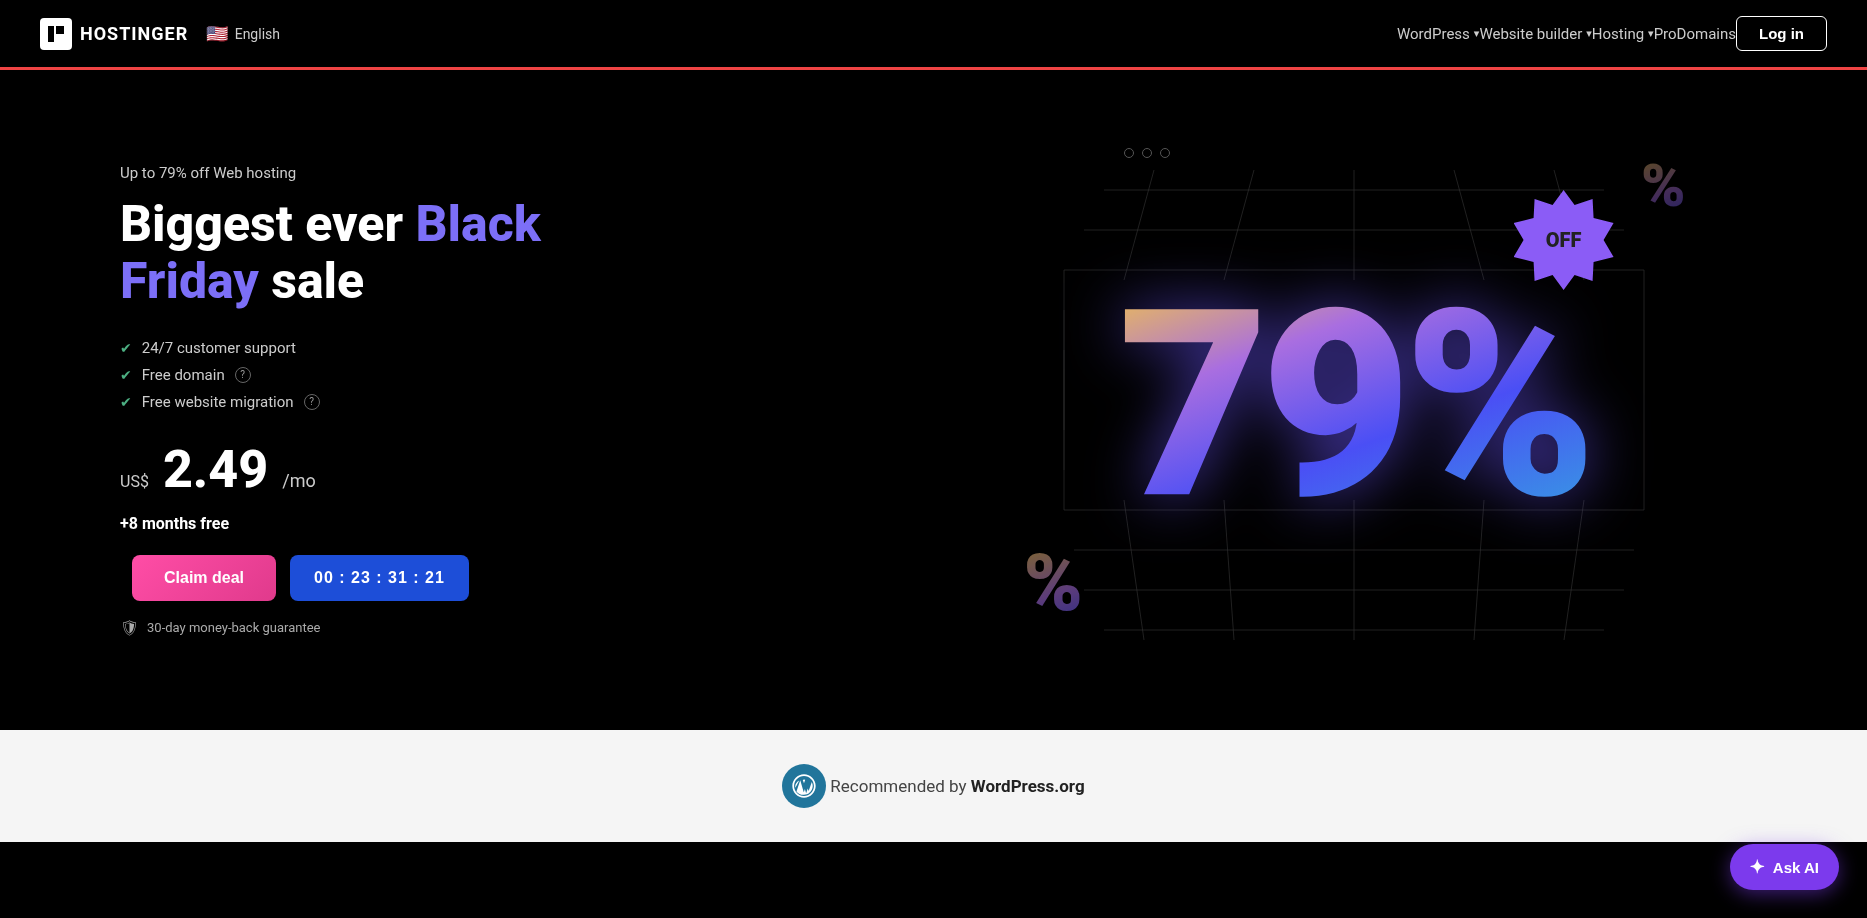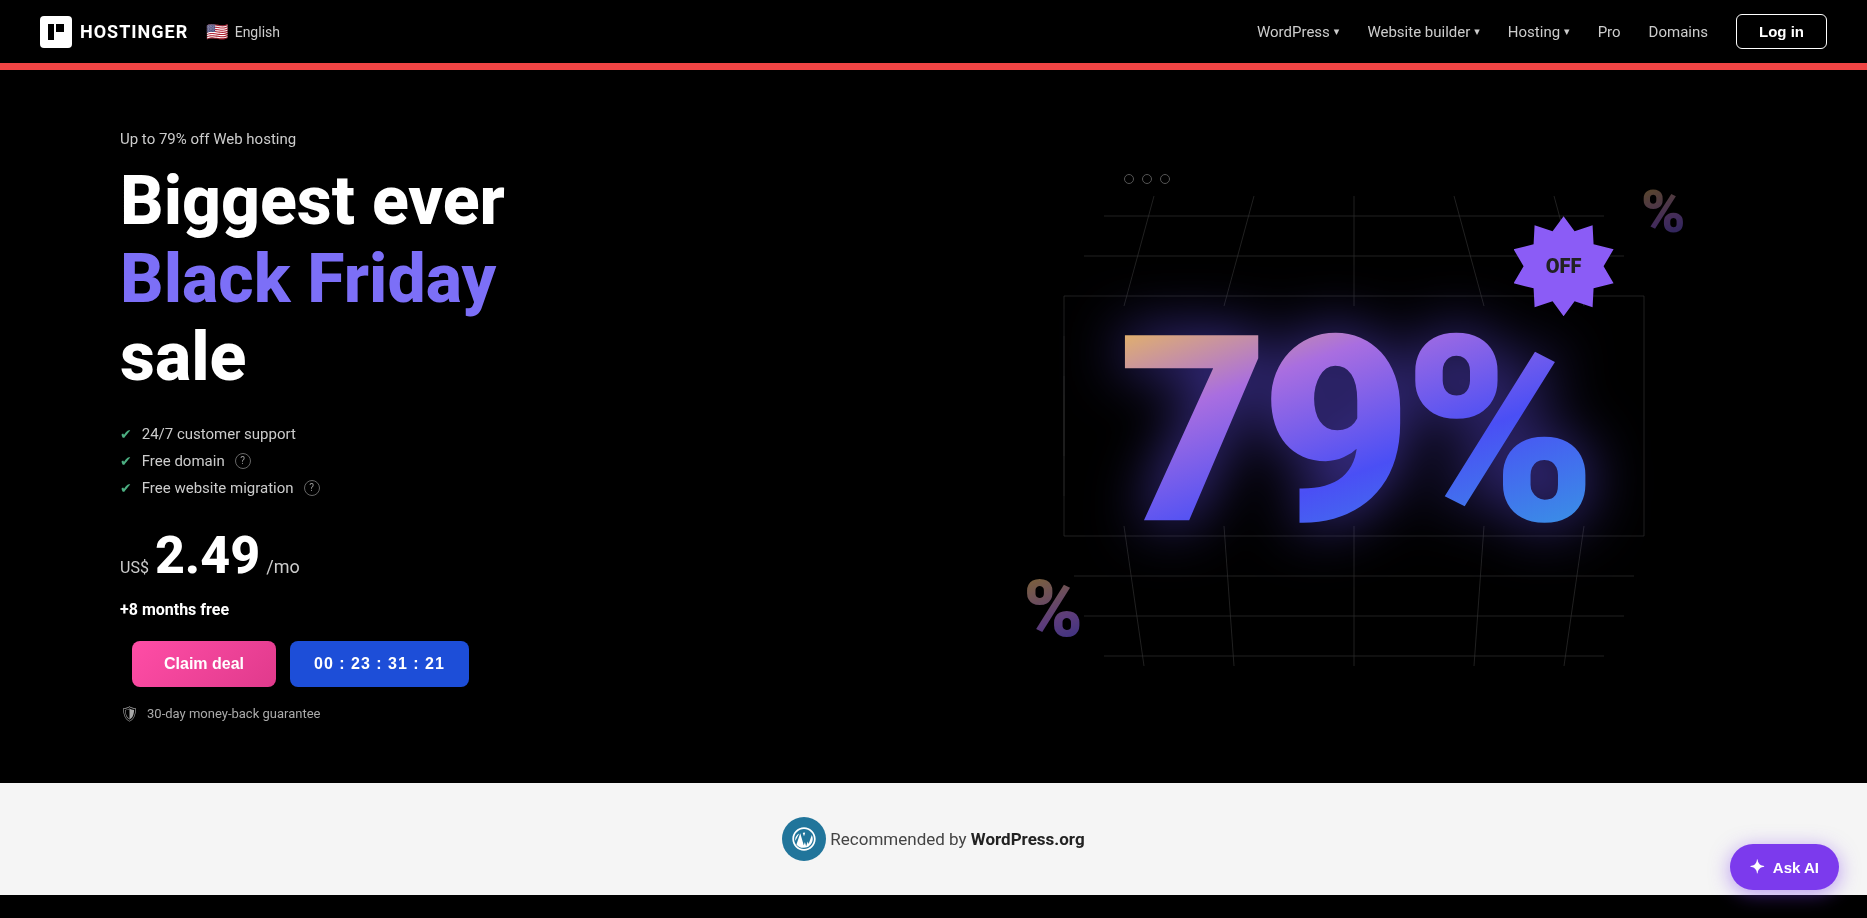--- a/index.html
+++ b/index.html
@@ -6,37 +6,37 @@
     body { font-family: -apple-system, BlinkMacSystemFont, 'Segoe UI', Roboto, sans-serif; background: #000; color: #fff; overflow-x: hidden; }
 
     
     .navbar {
       display: flex;
       align-items: center;
       justify-content: space-between;
       padding: 0 40px;
       height: 70px;
       background: #000;
-      border-bottom: 7px solid #ef4444;
+      border-bottom: 3px solid #ef4444;
       position: relative;
       z-index: 10;
     }
     .navbar-left { display: flex; align-items: center; gap: 18px; }
     .logo { display: flex; align-items: center; gap: 8px; }
     .logo-icon {
       width: 32px; height: 32px;
       background: #fff;
       display: flex; align-items: center; justify-content: center;
       border-radius: 4px;
     }
     .logo-icon svg { width: 20px; height: 20px; }
     .logo-text { font-size: 18px; font-weight: 700; letter-spacing: 1px; color: #fff; }
     .lang-btn { display: flex; align-items: center; gap: 6px; font-size: 14px; color: #ccc; cursor: pointer; }
     .flag { font-size: 18px; }
-    .navbar-right { display: flex; align-items: center; gap: 28px; }
+    .navbar-right { display: flex; align-items: center; }
     .nav-item { display: flex; align-items: center; gap: 4px; font-size: 15px; color: #ccc; cursor: pointer; white-space: nowrap; }
     .chevron { font-size: 11px; }
     .login-btn {
       border: 1.5px solid #fff;
       background: transparent;
       color: #fff;
       padding: 8px 22px;
       border-radius: 6px;
       font-size: 15px;
       font-weight: 600;
@@ -58,39 +58,39 @@
       padding: 60px 0 60px 120px;
       max-width: 560px;
     }
     .hero-subtitle {
       font-size: 15px;
       color: #ccc;
       margin-bottom: 14px;
       font-weight: 400;
     }
     .hero-title {
-      font-size: 68px;
+      font-size: 50px;
       font-weight: 800;
       line-height: 1.15;
       margin-bottom: 28px;
     }
     .hero-title-black { color: #fff; }
     .hero-title-blue { color: #7c6ff7; }
     .features { list-style: none; margin-bottom: 28px; }
     .features li {
       display: flex; align-items: center; gap: 10px;
       font-size: 15px; color: #ccc; margin-bottom: 9px;
     }
     .check-icon { color: #4caf82; font-size: 14px; }
     .help-icon {
       display: inline-flex; align-items: center; justify-content: center;
       width: 16px; height: 16px; border-radius: 50%;
       border: 1.5px solid #666; font-size: 10px; color: #999; cursor: pointer;
     }
-    .price-block { margin-bottom: 14px; display: flex; align-items: baseline; gap: 6px; }
+    .price-block { margin-bottom: 14px; display: flex; align-items: baseline; gap: 14px; }
     .price-currency { font-size: 16px; color: #ccc; }
     .price-main { font-size: 52px; font-weight: 800; color: #fff; }
     .price-period { font-size: 18px; color: #ccc; }
     .price-bonus { font-size: 16px; font-weight: 700; color: #fff; margin-bottom: 22px; }
     .cta-row { display: flex; align-items: center; gap: 14px; margin-bottom: 18px; padding-left: 12px; }
     .claim-btn {
       background: linear-gradient(135deg, #ff4da6, #e03a8c);
       color: #fff;
       border: none;
       border-radius: 8px;

